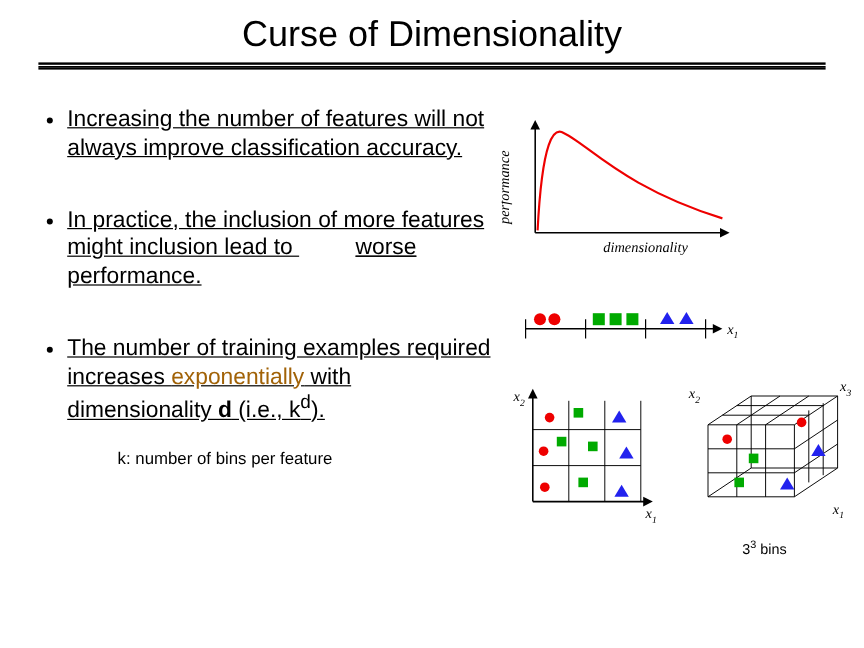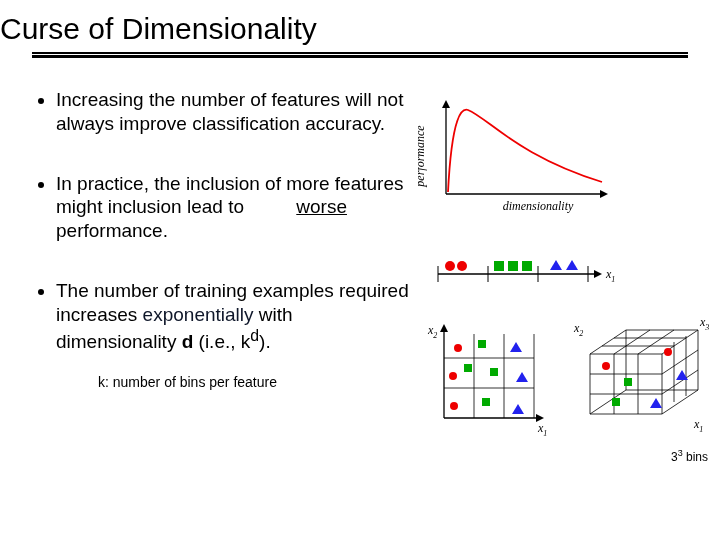--- a/index.html
+++ b/index.html
@@ -3,43 +3,43 @@
 <meta charset="utf-8">
 <style>
   * { box-sizing: border-box; margin: 0; padding: 0; }
   body {
     width: 720px; height: 540px;
     font-family: Arial, Helvetica, sans-serif;
     background: #fff; color: #000;
     position: relative; overflow: hidden;
   }
   .title {
-    font-size: 30px; 
+    font-size: 30px; text-align: center;
     padding-top: 12px; font-weight: normal;
   }
   .title-underline {
     margin: 6px 32px 0 32px;
     height: 6px;
     border-top: 2px solid #000;
     border-bottom: 2px solid #000;
     position: relative;
   }
   .title-underline::after {
     content: ''; display: block;
     position: absolute; left: 0; right: 0; top: 50%;
     height: 1px; background: #000;
   }
   .content { position: relative; padding: 30px 0 0 0; }
-  .bullets { width: 410px; padding-left: 38px; }
+  .bullets { width: 410px; padding-left: 38px; text-decoration: underline; }
   .bullets li {
     list-style: disc; font-size: 19px; line-height: 1.25;
     margin-bottom: 36px; margin-left: 18px;
   }
   .bullets li .u { text-decoration: underline; margin-left: 47px; }
-  .red { color: #0f172a; }
+  .red { color: #a16207; }
   .footnote {
     font-size: 14px; margin-left: 98px; margin-top: -16px;
   }
   .figs { position: absolute; left: 418px; top: 96px; width: 300px; }
   .curve-plot { width: 200px; height: 120px; }
   .bins1d { position: absolute; left: 10px; top: 158px; width: 190px; }
   .bins2d { position: absolute; left: 0px; top: 222px; width: 140px; }
   .bins3d { position: absolute; left: 148px; top: 222px; width: 150px; }
   .cap { font-size: 12px; text-align: center; }
   .cap sup { font-size: 9px; }
@@ -158,18 +158,18 @@
       <circle cx="40" cy="48" r="4" fill="#e00"></circle>
         <circle cx="102" cy="34" r="4" fill="#e00"></circle>
       <rect x="58" y="60" width="8" height="8" fill="#0a0"></rect>
         <rect x="46" y="80" width="8" height="8" fill="#0a0"></rect>
       <polygon points="84,90 90,80 96,90" fill="#22e"></polygon>
         <polygon points="110,62 116,52 122,62" fill="#22e"></polygon>
       <text x="8" y="14" class="axis-lbl"><tspan>x</tspan><tspan dy="4" font-size="8">2</tspan></text>
       <text x="134" y="8" class="axis-lbl"><tspan>x</tspan><tspan dy="4" font-size="8">3</tspan></text>
       <text x="128" y="110" class="axis-lbl"><tspan>x</tspan><tspan dy="4" font-size="8">1</tspan></text>
     </svg>
-    <div class="cap" style="text-align:right; padding-right:8px">
+    <div class="cap" style="padding-right:8px">
       <span>3</span><sup>3</sup><span> bins</span>
     </div>
   </div>
 
 </div>
 
 </body></html>

